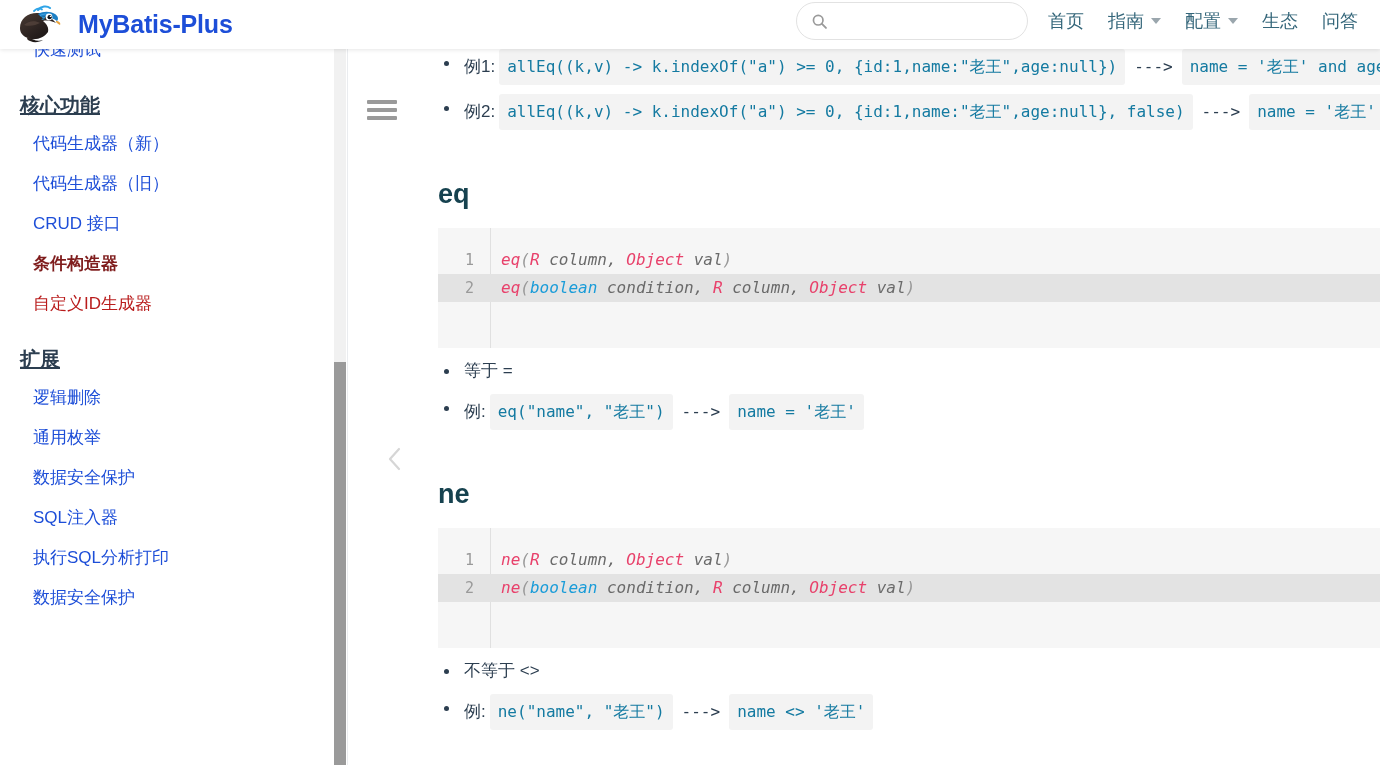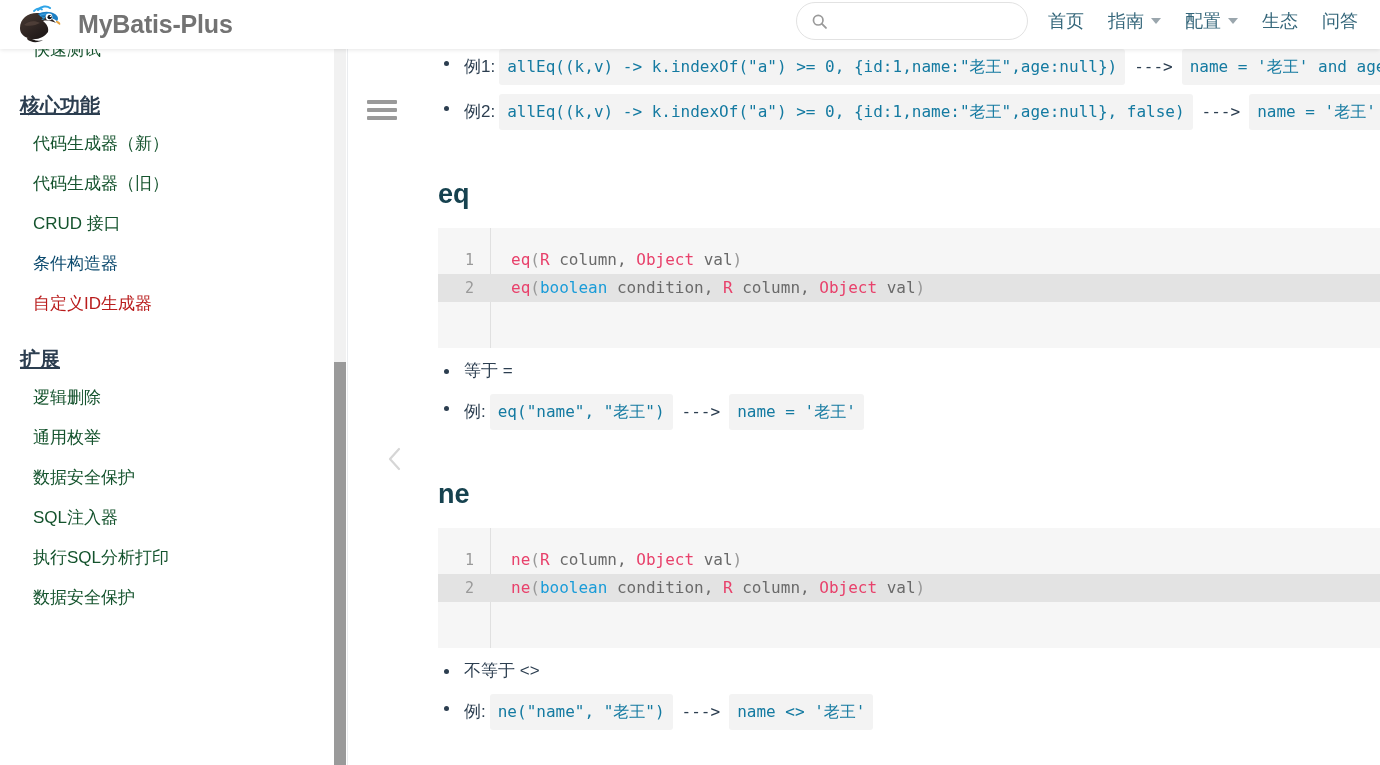--- a/index.html
+++ b/index.html
@@ -25,21 +25,21 @@
     display: flex; align-items: center;
     margin-left: 16px;
     height: 49px;
     cursor: pointer;
   }
   .brand-logo { width: 46px; height: 40px; flex: none; }
   .brand-title {
     margin-left: 16px;
     font-size: 25px;
     font-weight: 600;
-    color: #737373;
+    color: #1d4ed8;
     letter-spacing: -0.2px;
     white-space: nowrap;
   }
   .nav-right {
     position: absolute; right: 0; top: 0;
     height: 42px;
     display: flex; align-items: center;
   }
   .search-box {
     width: 232px; height: 38px;
@@ -83,29 +83,29 @@
     overflow: hidden;
     z-index: 20;
   }
   .sb-scroll {
     position: absolute;
     top: -19px; left: 0;
     width: 348px;
   }
   .sb-link {
     font-size: 17px;
-    color: #14532d;
+    color: #1d4ed8;
     padding: 10px 0 10px 33px;
     line-height: 20px;
     cursor: pointer;
     white-space: nowrap;
   }
   .sb-link.active {
-    color: #0c4a6e;
-    font-weight: 400;
+    color: #7f1d1d;
+    font-weight: 700;
   }
   .sb-link.link-blue { color: #b91c1c; }
   .sb-group-title {
     font-size: 20px;
     font-weight: 700;
     color: #2c3e50;
     padding: 22px 0 6px 20px;
     line-height: 26px;
     white-space: nowrap;
     text-decoration: underline;
@@ -244,23 +244,24 @@
   .cb-num {
     width: 52px;
     flex: none;
     text-align: right;
     padding-right: 16px;
     color: #9a9a9a;
     font-size: 15px;
     user-select: none;
   }
   .cb-code {
-    padding-left: 21px;
+    padding-left: 11px;
     white-space: pre;
     color: #6a6a6a;
+    font-style: italic;
   }
   .tok-fn   { color: #e8416b; }
   .tok-type { color: #e8416b; }
   .tok-kw   { color: #1a9cd8; }
   .tok-p    { color: #999999; }
 </style>
 </head>
 <body>
 
 <div class="navbar">

